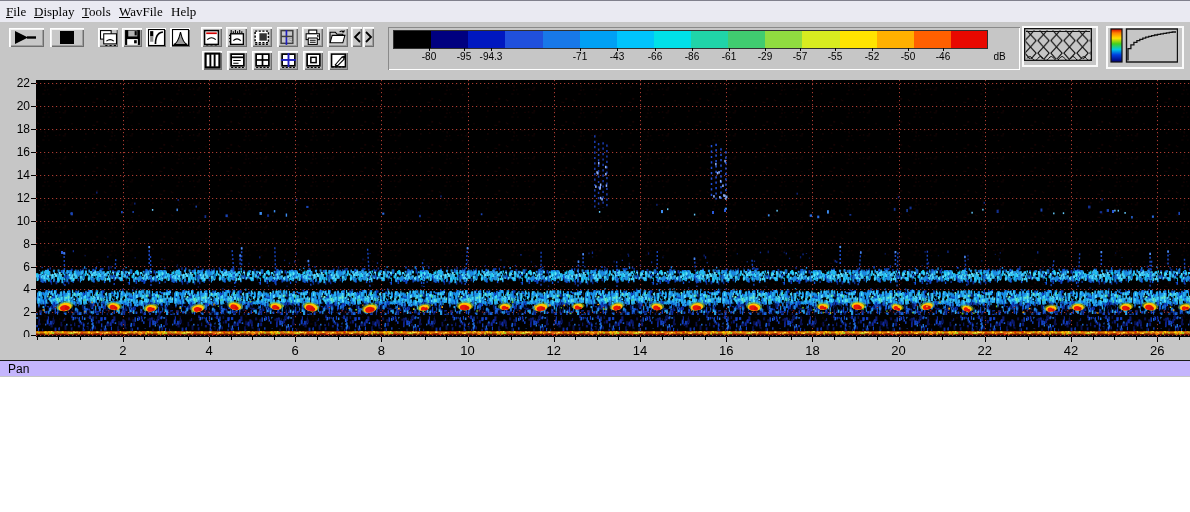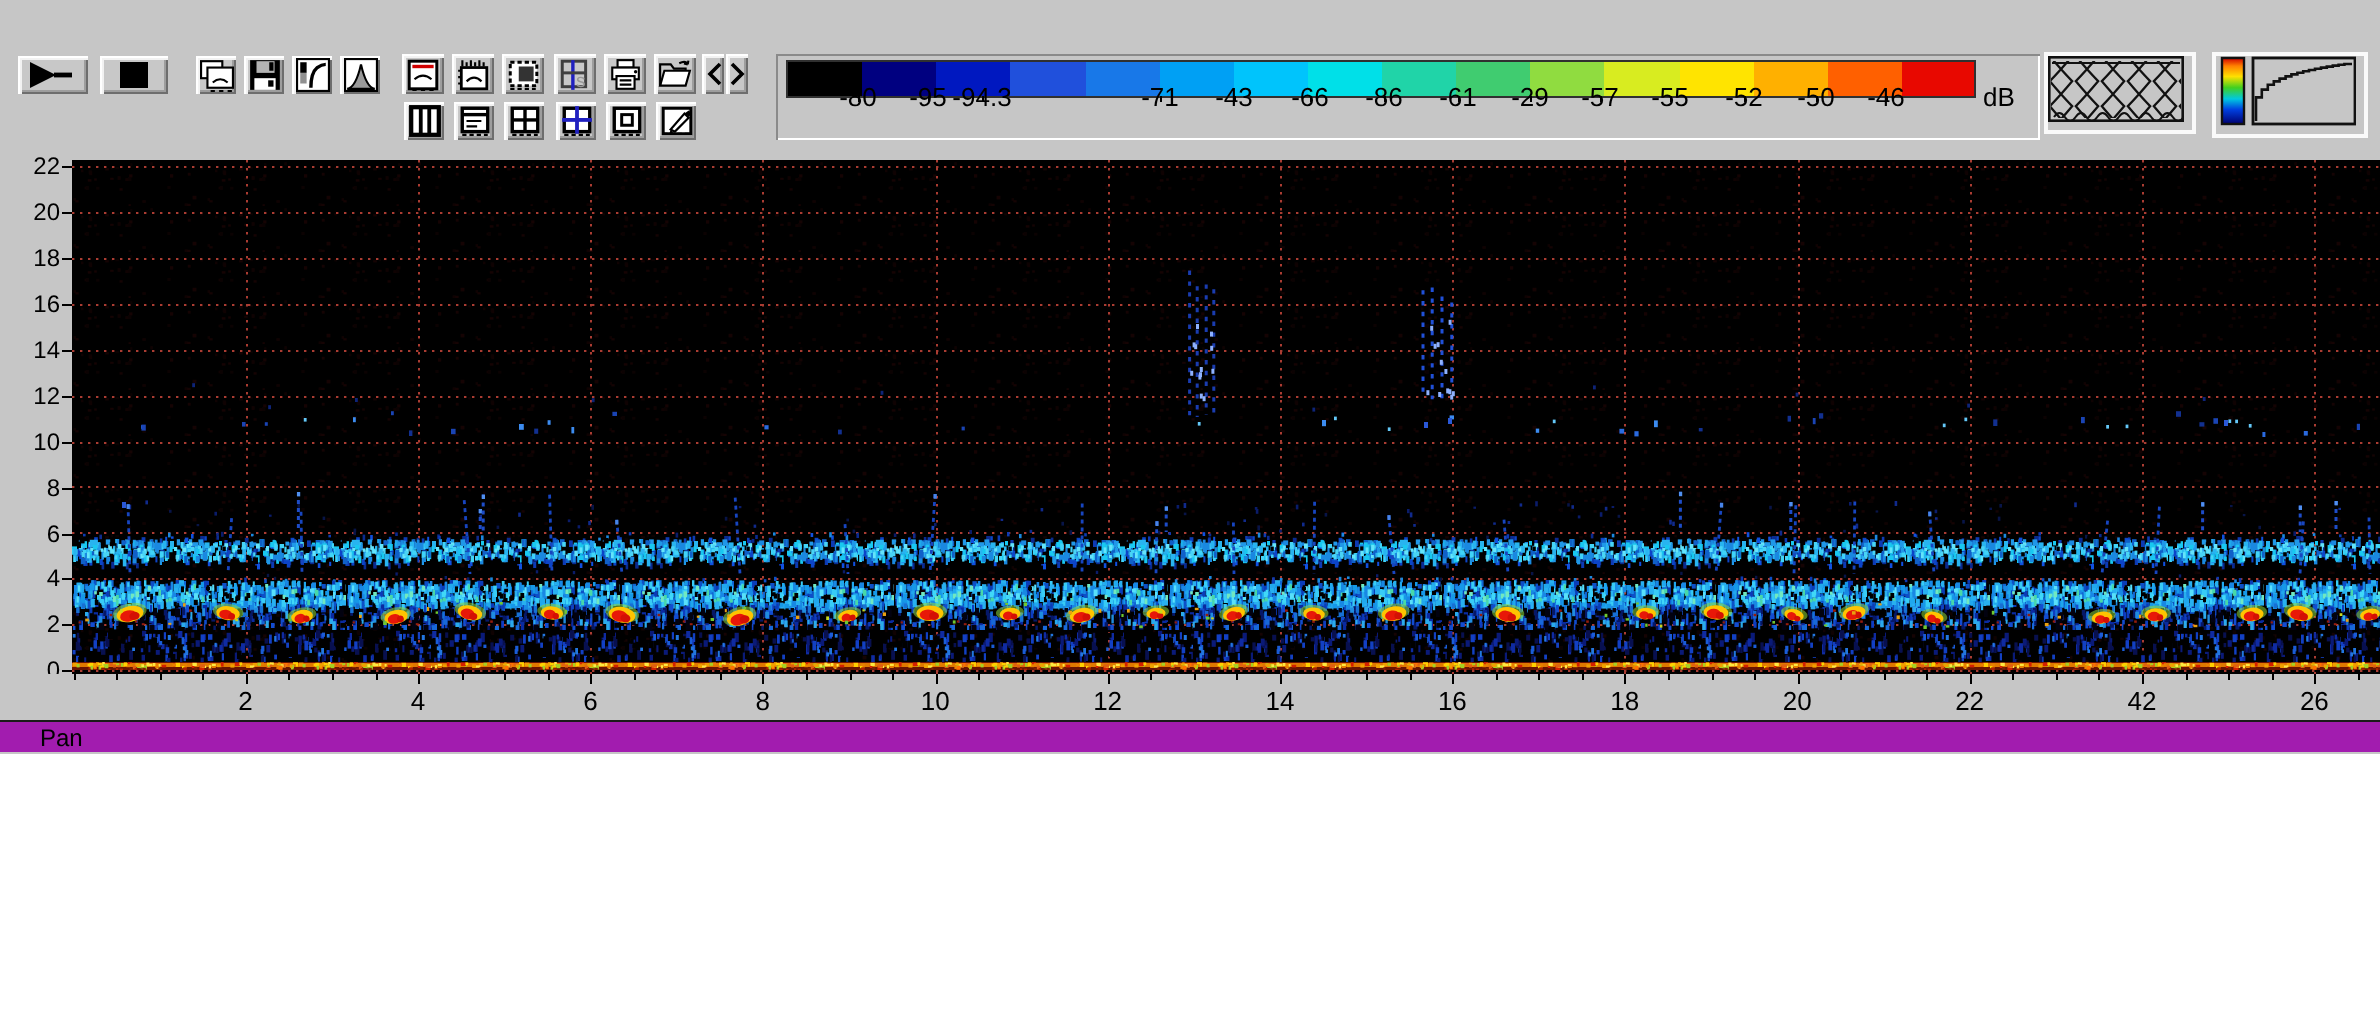--- a/index.html
+++ b/index.html
@@ -8,26 +8,33 @@
 .btn { position:absolute; background:#c8c8c8; box-shadow: inset 1px 1px 0 #ffffff, inset 2px 2px 0 #f2f2f2, inset -1px -1px 0 #6e6e6e, inset -2px -2px 0 #9e9e9e; display:flex; align-items:center; justify-content:center; }
 #field { position:absolute; left:9px; top:53px; width:187px; height:15px; background:#cccccc; box-shadow: inset 1px 1px 0 #808080, inset -1px -1px 0 #ffffff; font-size:13px; line-height:14px; padding-left:3px; color:#000; }
 #cbpanel { position:absolute; left:388px; top:27px; width:632px; height:43px; box-shadow: inset 1px 1px 0 #8a8a8a, inset -1px -1px 0 #ffffff; }
 .wpanel { position:absolute; background:#c6c6c6; border:2px solid #fafafa; }
 #plot { position:absolute; left:36px; top:80px; width:1154px; height:257px; background:#000; }
 .ylab { position:absolute; font-size:12px; color:#000; text-align:right; width:26px; }
 .ytick { position:absolute; height:1px; width:5px; background:#000; left:31px; }
 #xband { position:absolute; left:0; top:337px; width:1190px; height:24px; background:#c6c6c6; border-bottom:1.5px solid #1a1a1a;}
 .xtick { position:absolute; width:1px; background:#000; top:0; }
 .xlab { position:absolute; font-size:13px; color:#000; top:6px; width:30px; text-align:center; }
-#statusbar { position:absolute; left:0; top:361px; width:1190px; height:15px; background:#a21caf; font-size:12px; color:#000; padding:1px 0 0 20px; }
+#statusbar { position:absolute; left:0; top:361px; width:1190px; height:15px; background:#c4b5fd; font-size:12px; color:#000; padding:1px 0 0 8px; }
 .cb { position:absolute; top:31px; height:17px; }
 .cbt { position:absolute; top:48px; width:1px; height:3px; background:#000; }
-.cbl { position:absolute; top:41px; font-size:13px; color:#000; width:34px; text-align:center; }
+.cbl { position:absolute; top:51px; font-size:10px; color:#000; width:34px; text-align:center; }
 </style></head><body>
 <div id="app">
+    <div id="menubar">
+      <span style="left:6px"><u>F</u>ile</span>
+      <span style="left:34px"><u>D</u>isplay</span>
+      <span style="left:82px"><u>T</u>ools</span>
+      <span style="left:119px"><u>W</u>avFile</span>
+      <span style="left:171px">Help</span>
+    </div>
     <div class="btn" style="left:9px;top:28px;width:35px;height:19px;">
       <svg width="26" height="13" style="margin-right:6px">
         <path d="M4,0 L17,6.5 L4,13 Z" fill="#000"></path>
         <rect x="16" y="5.3" width="9" height="2.4" fill="#000"></rect>
       </svg>
     </div>
     <div class="btn" style="left:50px;top:28px;width:34px;height:19px;">
       <svg width="14" height="13">
         <rect width="14" height="13" fill="#000"></rect>
       </svg>

